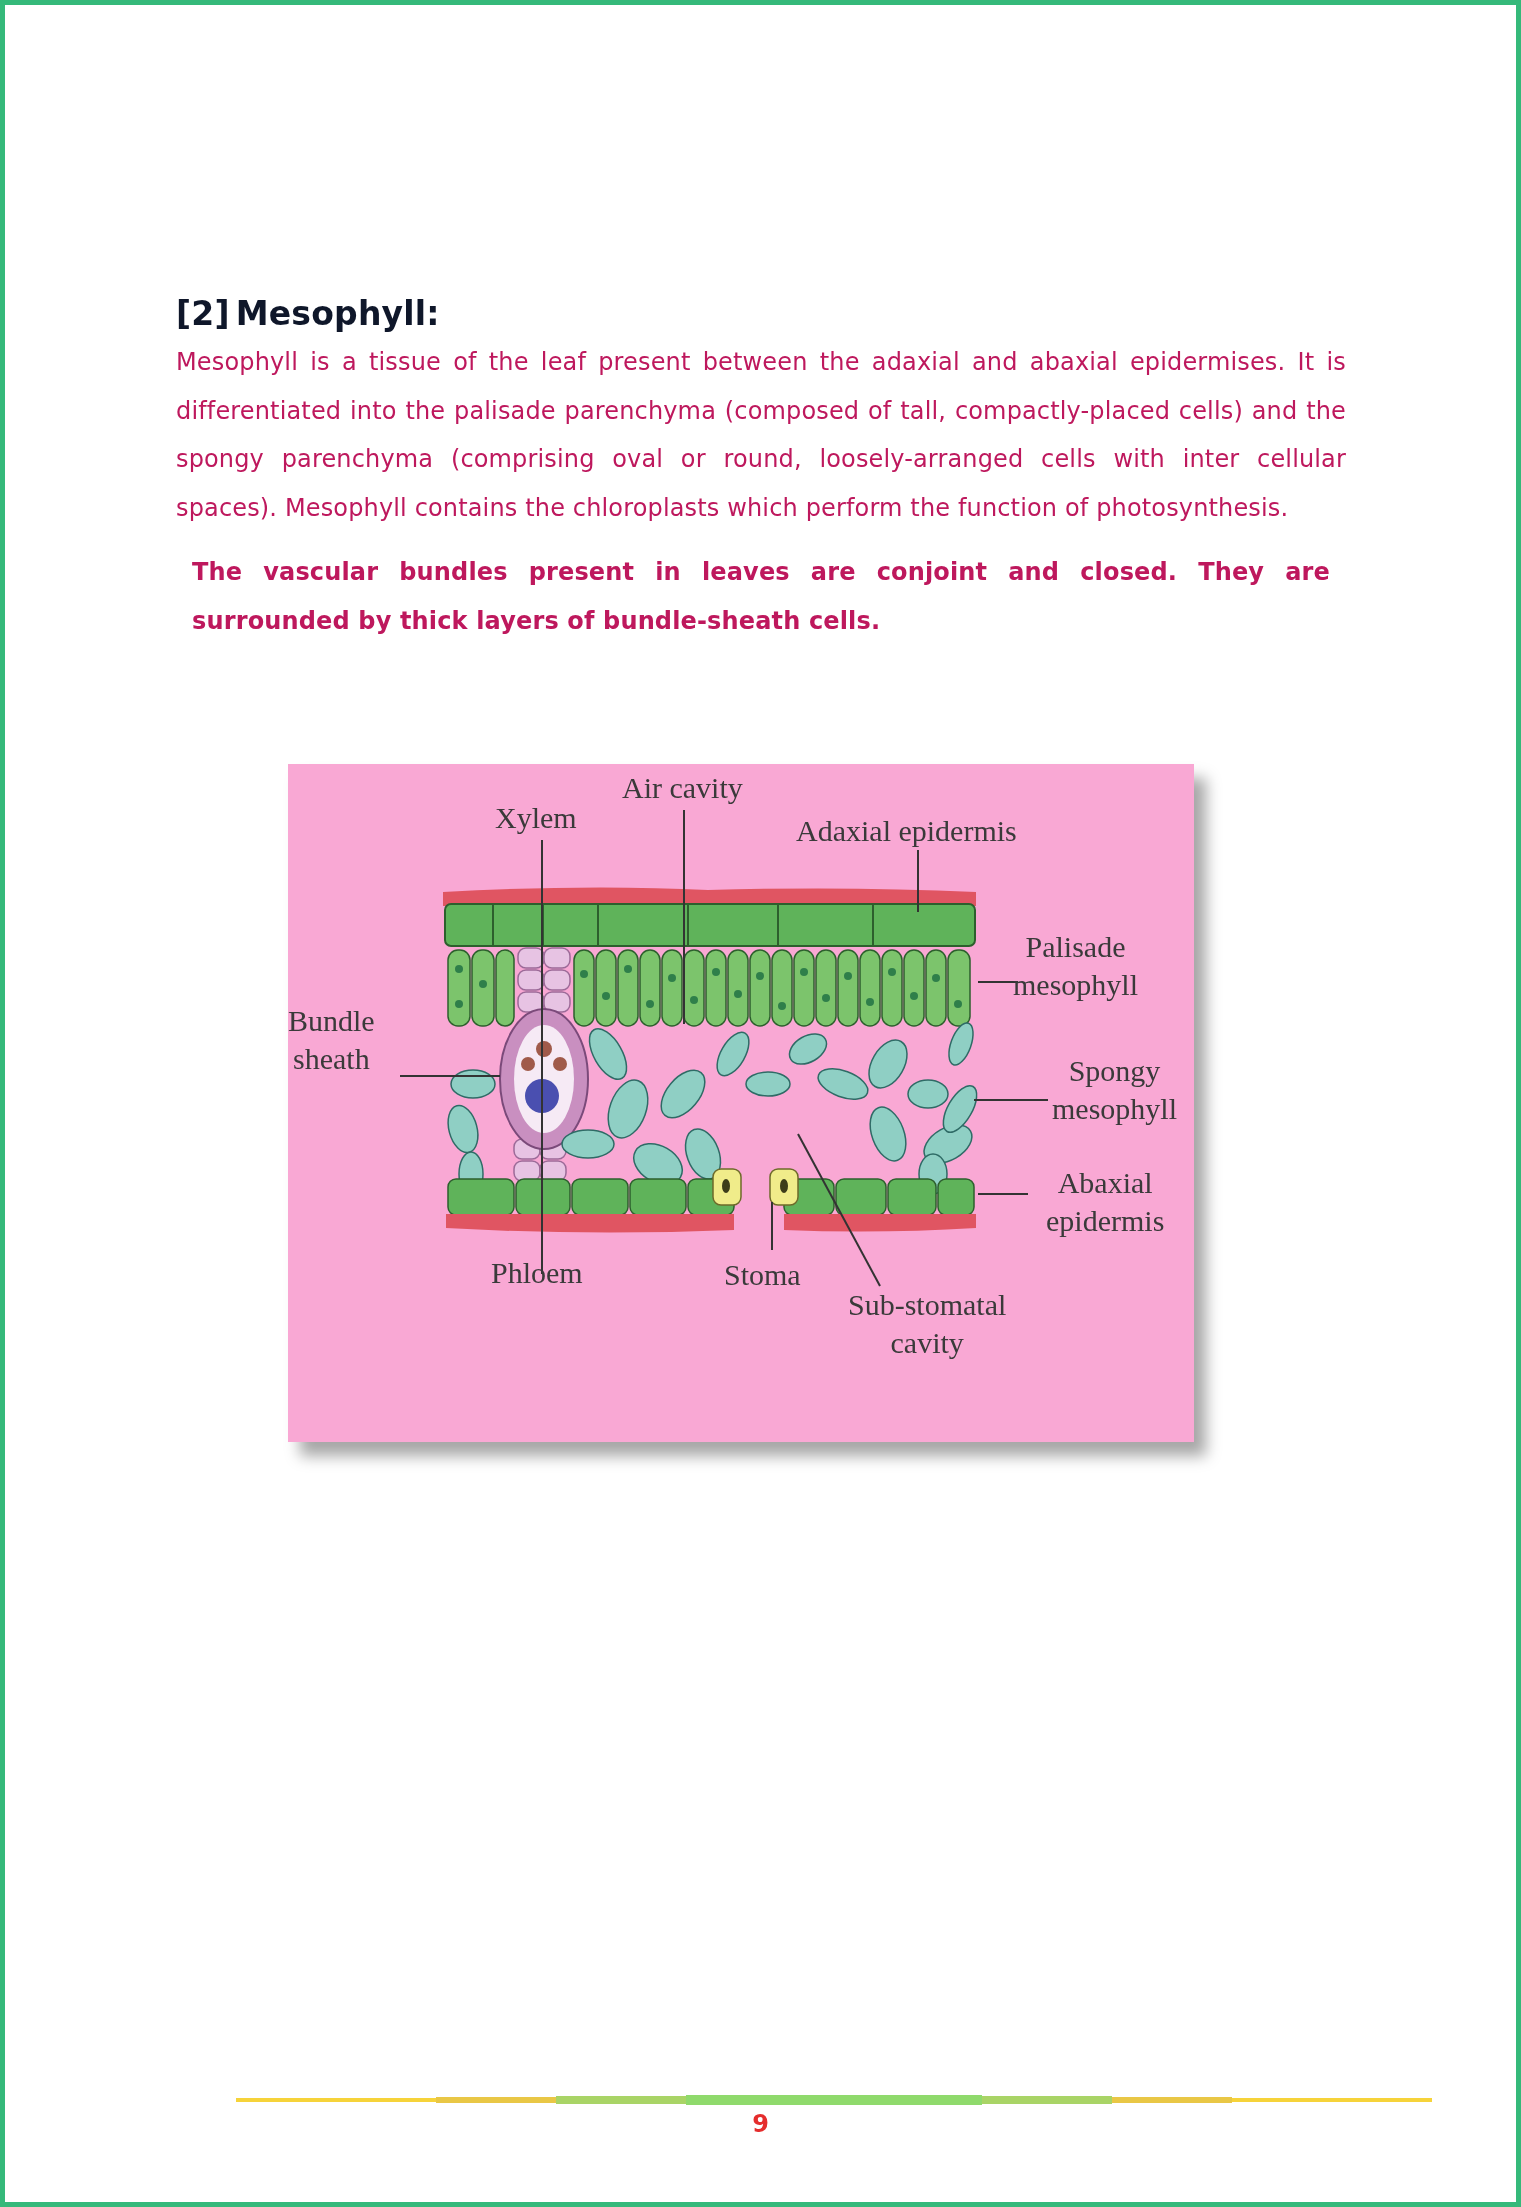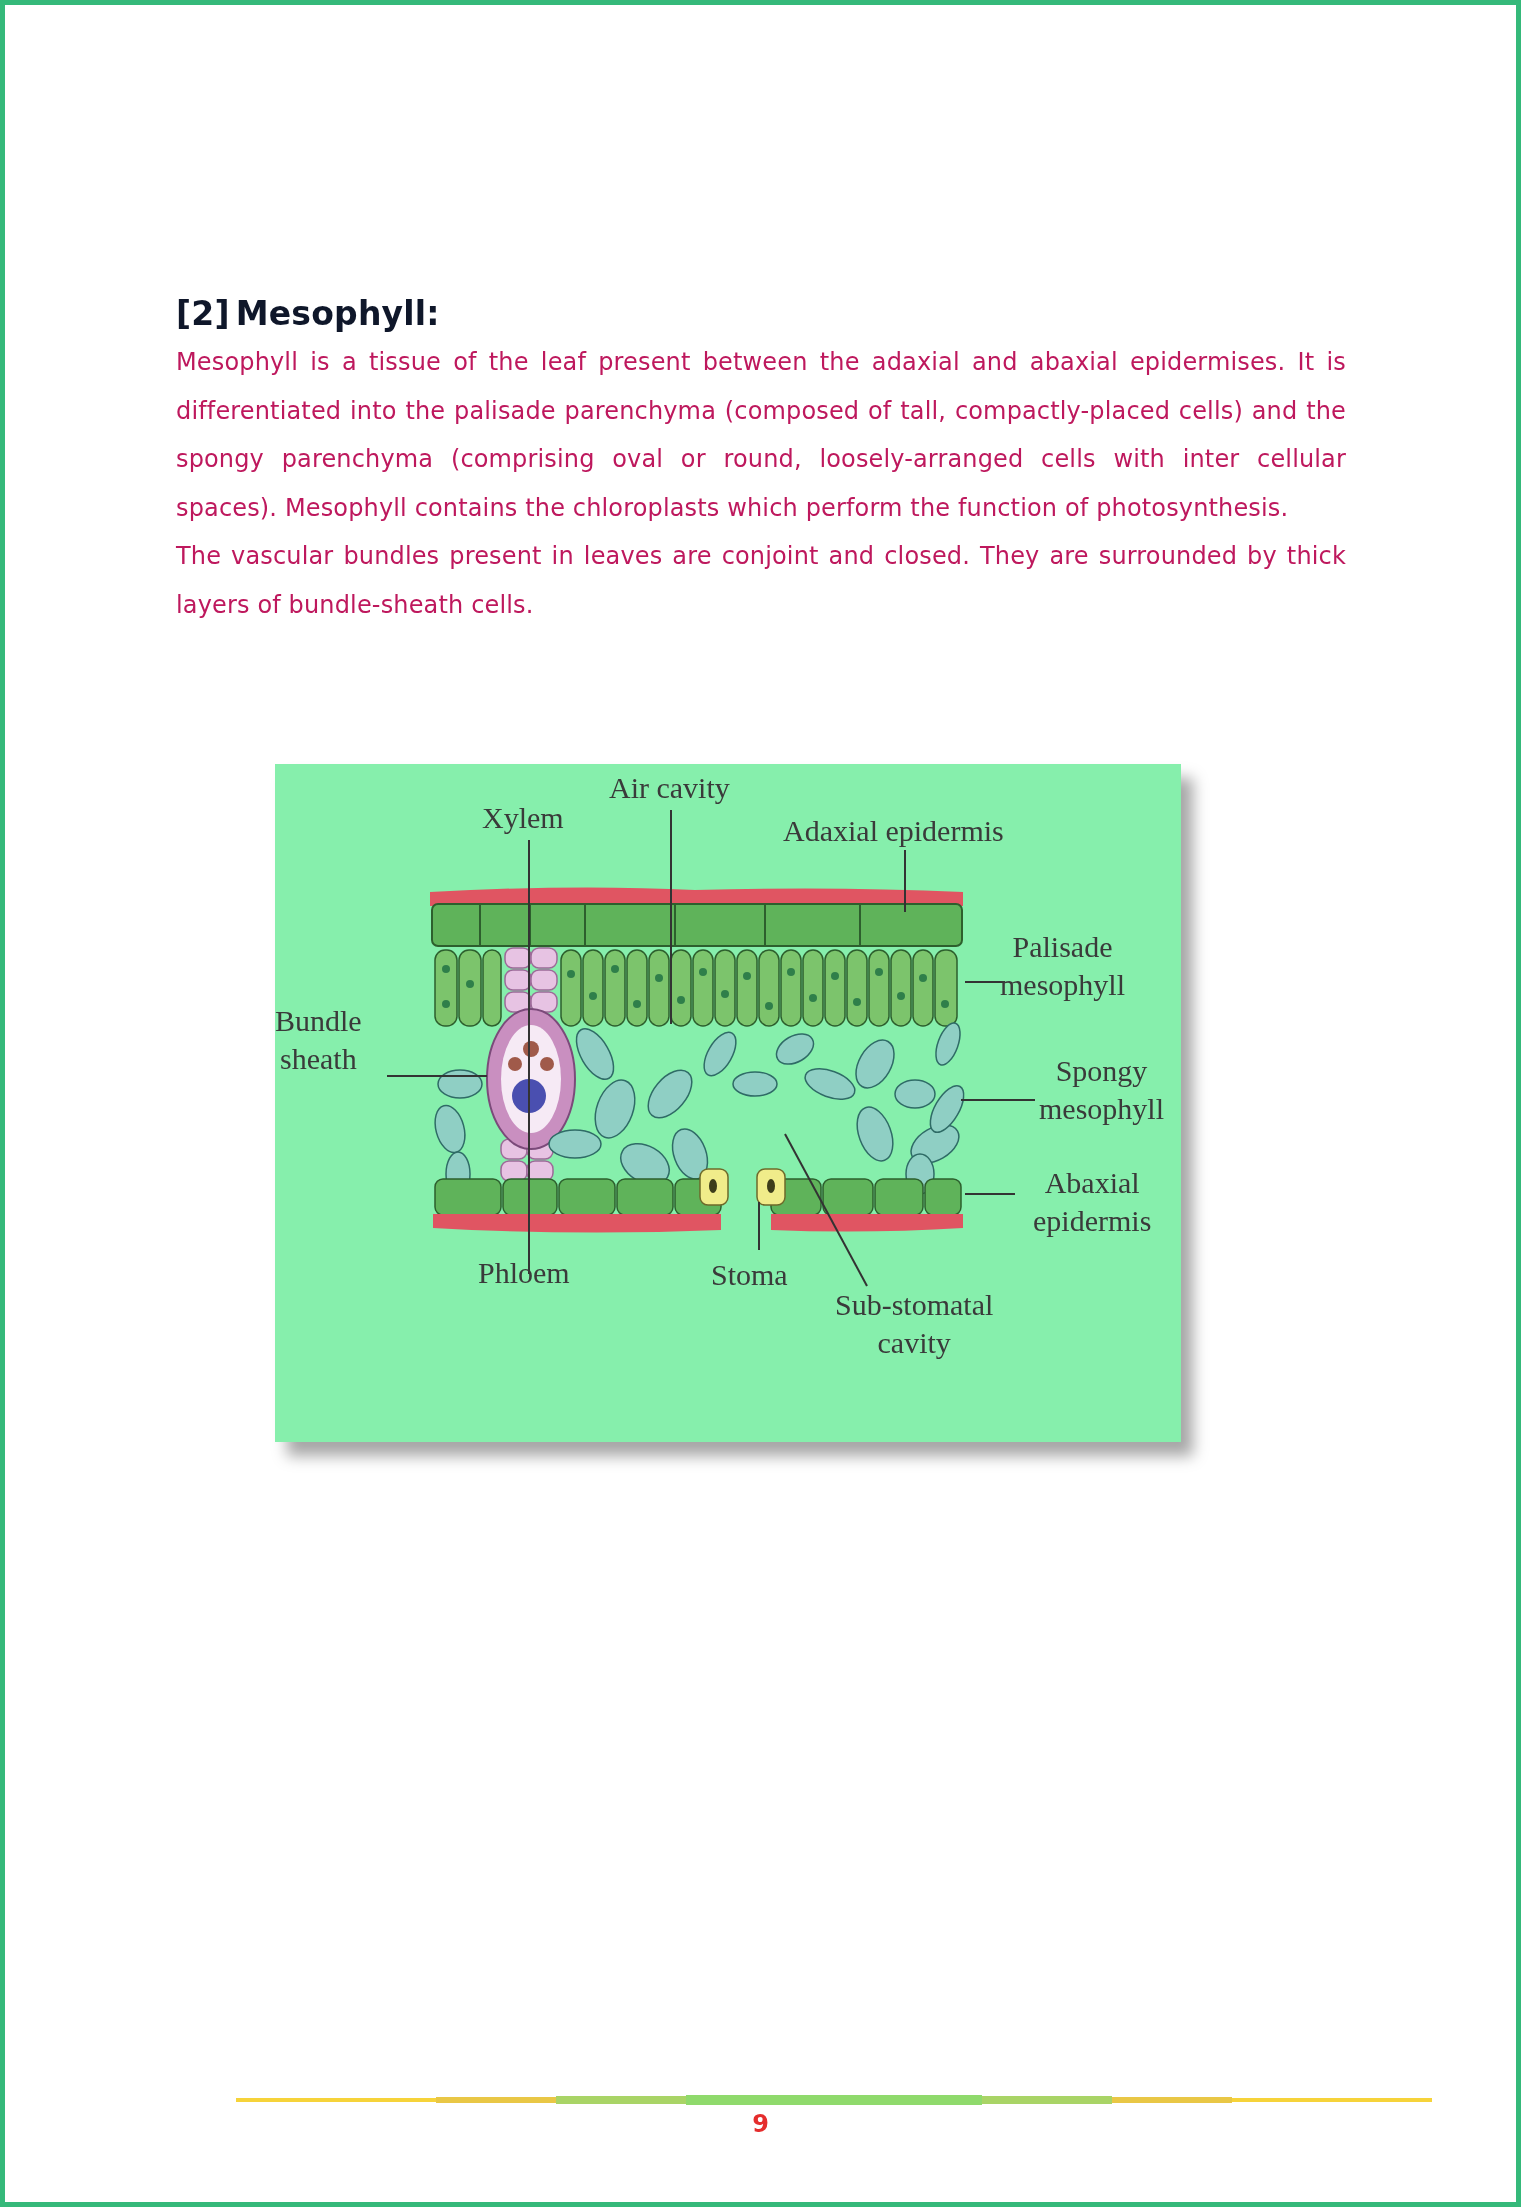--- a/index.html
+++ b/index.html
@@ -31,23 +31,23 @@
   .heading .num { margin-right: 6px; }
   .para {
     font-size: 24px;
     line-height: 48.5px;
     color: #be185d;
     text-align: justify;
     letter-spacing: 0.15px;
   }
 
   .figure-wrap {
-    position: absolute; left: 275px; top: 764px;
+    position: absolute; left: 288px; top: 764px;
     width: 906px; height: 678px;
-    background: #86efac;
+    background: #f9a8d4;
     box-shadow: 12px 14px 14px rgba(0,0,0,0.35);
   }
   .figure-wrap svg { position: absolute; left: 0; top: 0; }
   .lbl {
     position: absolute;
     font-family: "Liberation Serif", "DejaVu Serif", serif;
     font-size: 30px;
     color: #3a3a3a;
     line-height: 1.25;
     white-space: nowrap;
@@ -72,21 +72,21 @@
 </head>
 <body>
 
 <div class="page-border"></div>
 
 <div class="content">
   <div class="heading">
     <span class="num">[2]</span><span>Mesophyll:</span>
   </div>
   <p class="para" style="margin:0;">Mesophyll is a tissue of the leaf present between the adaxial and abaxial epidermises. It is differentiated into the palisade parenchyma (composed of tall, compactly-placed cells) and the spongy parenchyma (comprising oval or round, loosely-arranged cells with inter cellular spaces). Mesophyll contains the chloroplasts which perform the function of photosynthesis.</p>
-  <p class="para" style="margin:0;">The vascular bundles present in leaves are conjoint and closed. They are surrounded by thick layers of bundle-sheath cells.</p>
+  <p class="para" style="margin:16px;font-weight:bold;">The vascular bundles present in leaves are conjoint and closed. They are surrounded by thick layers of bundle-sheath cells.</p>
 </div>
 
 <div class="figure-wrap">
   <svg width="906" height="678" viewBox="0 0 906 678">
 
     <path d="M155 128 Q300 120 420 126 Q560 122 688 128 L688 142 L155 142 Z" fill="#e05562"></path>
 
     <rect x="157" y="140" width="530" height="42" rx="6" fill="#5fb35a" stroke="#2d5f2d" stroke-width="2"></rect>
     <g stroke="#2d5f2d" stroke-width="2">
       <line x1="205" y1="140" x2="205" y2="182"></line>

